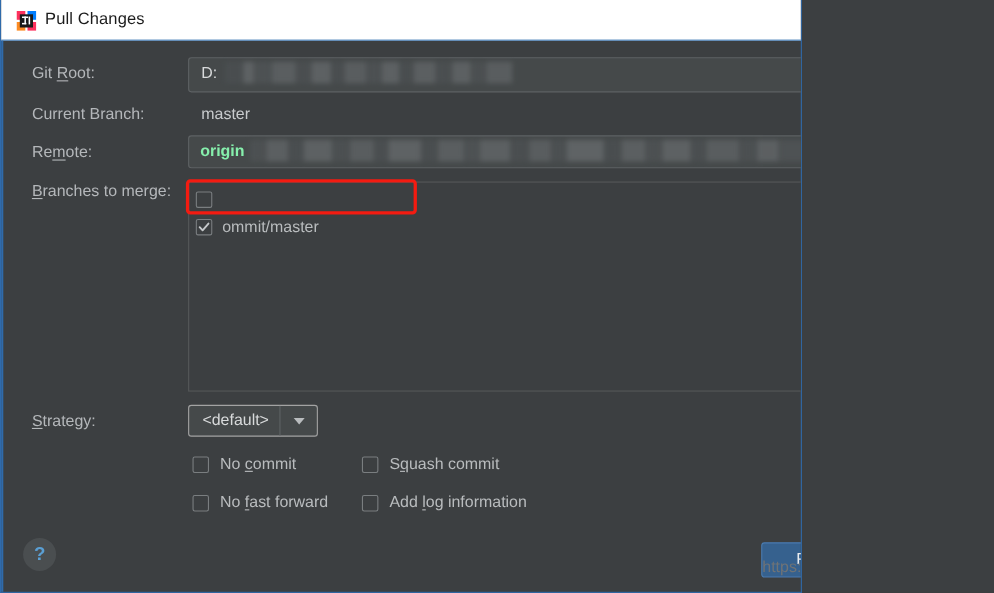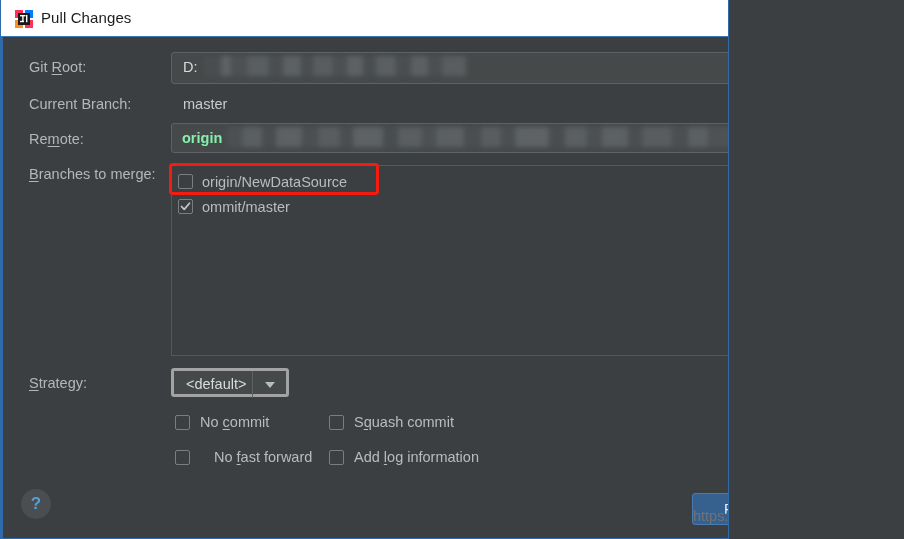--- a/index.html
+++ b/index.html
@@ -183,21 +183,21 @@
     pointer-events: none;
   }
 
   
   #strategy-combo {
     position: absolute;
     left: 170px; top: 368px;
     width: 118px; height: 29px;
     box-sizing: border-box;
     background: #45494a;
-    border: 3px solid #a3a3a3;
+    border: 1px solid #a3a3a3;
     border-radius: 3px;
   }
   #strategy-value {
     position: absolute;
     left: 12px; top: 5px;
     font-size: 14.5px;
     color: #d8dadb;
   }
   #strategy-arrow {
     position: absolute;
@@ -379,21 +379,20 @@
     </svg>
   </div>
 
   <div class="flabel" style="left:16px; top:166px;">
     <span></span><u>B</u><span>ranches to merge:</span>
   </div>
 
   <div id="branch-list">
     <div class="branch-row" style="margin-top:3px;">
       <span class="cbox"></span>
-      <span class="branch-label">origin/NewDataSource</span>
     </div>
     <div class="branch-row">
       <span class="cbox">
         <svg width="11" height="11" viewBox="0 0 11 11">
           <polyline points="1.5,5.5 4.2,8.4 9.5,2.2" fill="none" stroke="#c5c8ca" stroke-width="1.7" stroke-linecap="round" stroke-linejoin="round"></polyline>
         </svg>
       </span>
       <span class="branch-label">ommit/master</span>
     </div>
   </div>
@@ -417,21 +416,21 @@
     </span>
   </div>
 
   <div class="opt" style="left:328px; top:414px;">
     <span class="cbox"></span>
     <span class="opt-label">
       <span>S</span><u>q</u><span>uash commit</span>
     </span>
   </div>
 
-  <div class="opt" style="left:174px; top:449px;gap:14px;">
+  <div class="opt" style="left:174px; top:449px;">
     <span class="cbox"></span>
     <span class="opt-label">
       <span>No </span><u>f</u><span>ast forward</span>
     </span>
   </div>
 
   <div class="opt" style="left:328px; top:449px;">
     <span class="cbox"></span>
     <span class="opt-label">
       <span>Add </span><u>l</u><span>og information</span>

